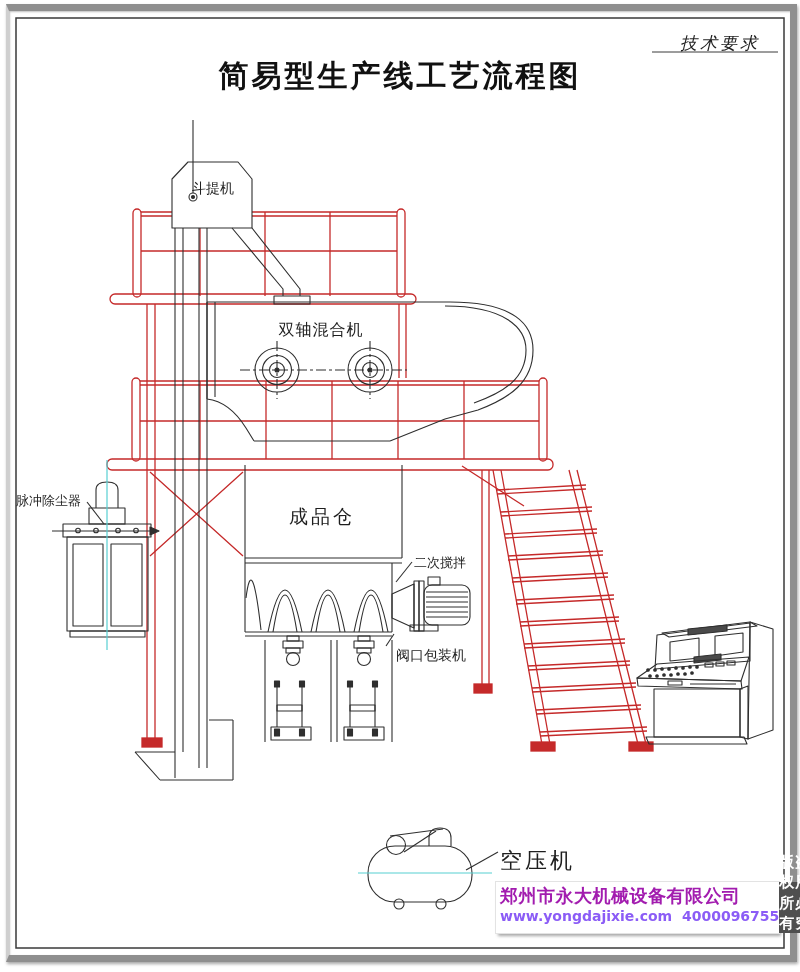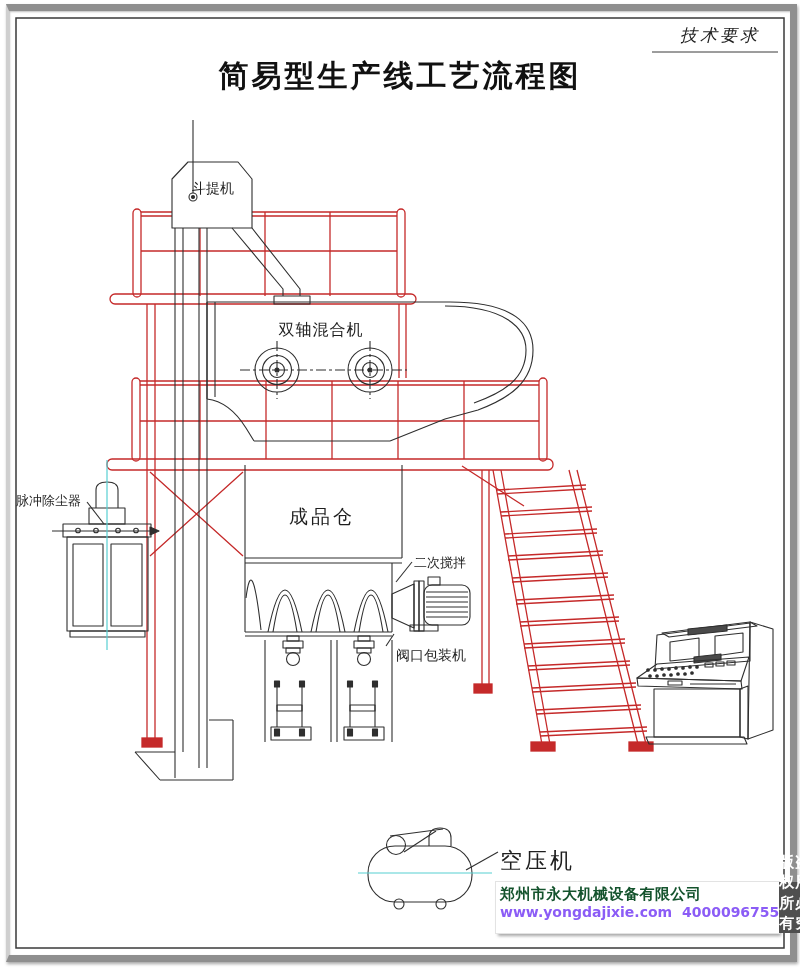--- a/index.html
+++ b/index.html
@@ -3,30 +3,30 @@
 <meta charset="utf-8">
 <style>
   html,body{margin:0;padding:0;background:#ffffff;}
   .page{position:relative;width:800px;height:972px;background:#fff;overflow:hidden;
         font-family:"DejaVu Sans","Liberation Sans",sans-serif;}
   
   .bevel{position:absolute;top:4px;left:6px;right:3px;bottom:10px;
          border:7px solid #8f8f8f;border-left-width:3px;border-left-color:#cfcfcf;
          box-shadow:1px 2px 3px rgba(0,0,0,.35), inset 1px 1px 2px rgba(0,0,0,.25);}
   .sheet-svg{position:absolute;top:0;left:0;}
-  .tech-note{position:absolute;top:24px;left:680px;width:110px;
+  .tech-note{position:absolute;top:32px;left:680px;width:110px;
              font-family:"DejaVu Serif","Liberation Serif",serif;
              font-style:italic;font-size:17px;letter-spacing:3px;color:#1d1d1d;}
   .main-title{position:absolute;top:56px;left:0;width:800px;text-align:center;
               font-size:30px;font-weight:600;letter-spacing:3px;color:#111;}
   .watermark{position:absolute;top:882px;left:496px;width:283px;height:51px;
              background:#fff;box-shadow:0 0 0 1px #e3e3e3, 2px 3px 3px rgba(0,0,0,.35);
              display:flex;align-items:stretch;}
   .wm-text{flex:1;padding:3px 0 0 4px;line-height:1.25;white-space:nowrap;}
-  .wm-company{font-size:15px;font-weight:bold;color:#14532d;letter-spacing:.5px;}
+  .wm-company{font-size:18px;font-weight:bold;color:#a21caf;letter-spacing:.5px;}
   .wm-site{font-size:14px;font-weight:bold;color:#8b5cf6;}
   .wm-badge{width:82px;background:#4f4f4f;color:#fff;font-weight:bold;font-size:15px;
             display:flex;flex-direction:row;align-items:flex-end;justify-content:center;
             line-height:1.35;letter-spacing:1px;}
 </style>
 </head>
 <body>
 
 <div class="page">
 

